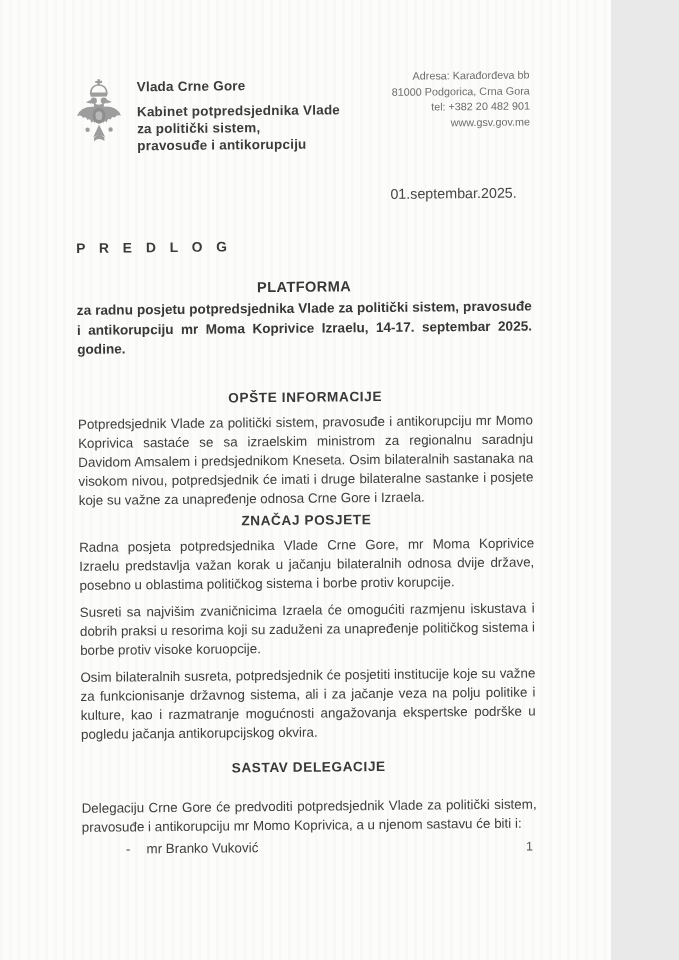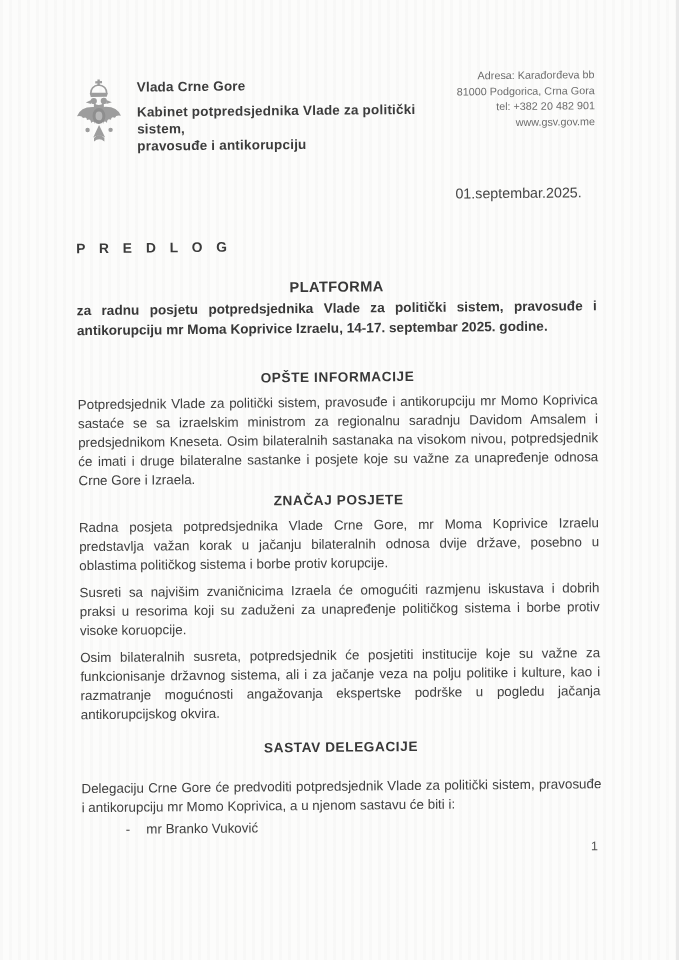--- a/index.html
+++ b/index.html
@@ -3,21 +3,21 @@
 <meta charset="utf-8">
 <style>
   html, body { margin: 0; padding: 0; }
   body {
     width: 679px; height: 960px;
     background: #e9e9e9;
     font-family: "Liberation Sans", sans-serif;
   }
   .page {
     position: relative;
-    width: 676px; height: 960px;
+    width: 611px; height: 960px;
     background: #fcfcfb;
     overflow: hidden;
     color: #3e3e3e;
   }
   
   .page::before {
     content: "";
     position: absolute; inset: 0;
     background: repeating-linear-gradient(90deg,
       rgba(0,0,0,0.016) 0 3px, rgba(0,0,0,0) 3px 9px);

